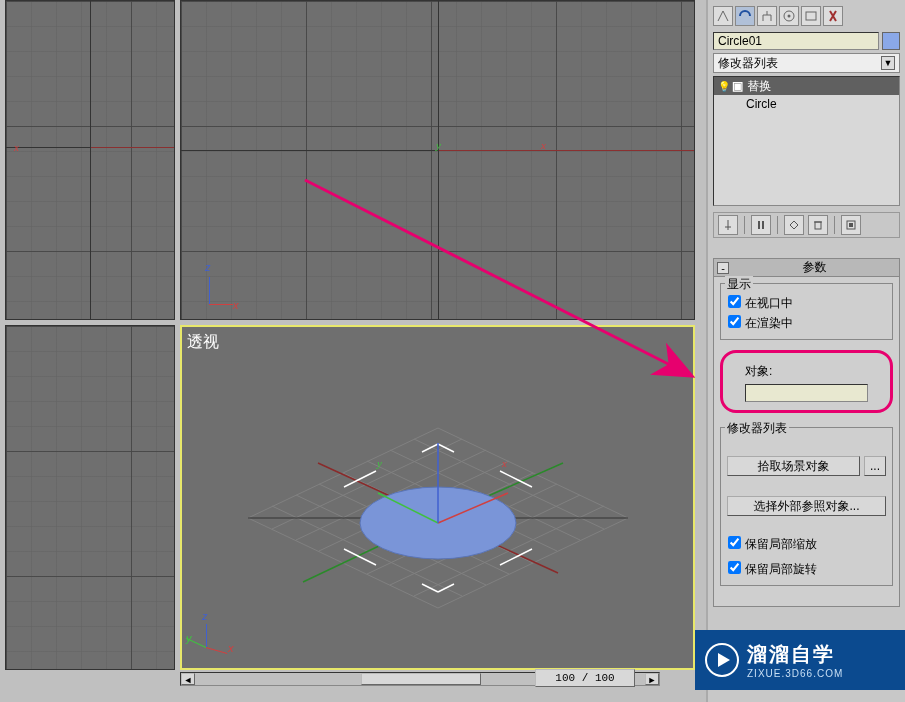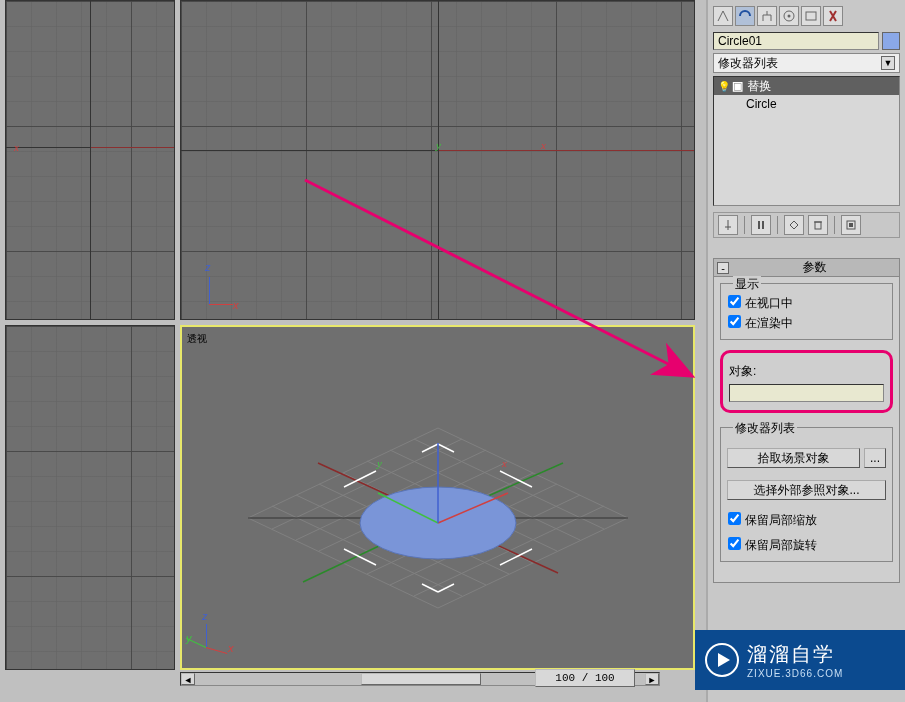--- a/index.html
+++ b/index.html
@@ -4,21 +4,21 @@
 <style>
 * { box-sizing: border-box; margin: 0; padding: 0; font-family: "SimSun", "Microsoft YaHei", sans-serif; }
 body { background: #c0c0c0; width: 905px; height: 702px; overflow: hidden; position: relative; font-size: 12px; }
 
 .main-area { position: absolute; left: 0; top: 0; width: 700px; height: 682px; }
 .viewport { position: absolute; background: #6f6f6f; border: 1px solid #333; overflow: hidden; }
 .vp-tl { left: 5px; top: 0; width: 170px; height: 320px; }
 .vp-tr { left: 180px; top: 0; width: 515px; height: 320px; }
 .vp-bl { left: 5px; top: 325px; width: 170px; height: 345px; }
 .vp-br { left: 180px; top: 325px; width: 515px; height: 345px; border: 2px solid #e8e86a; }
-.viewport-label { position: absolute; left: 5px; top: 5px; color: #000000; font-size: 10px; }
+.viewport-label { position: absolute; left: 5px; top: 5px; color: #ffffff; font-size: 16px; }
 .grid-lines { position:absolute; inset:0;
   background-image:
    repeating-linear-gradient(to right, rgba(100,100,100,.6) 0 1px, transparent 1px 25px),
    repeating-linear-gradient(to bottom, rgba(100,100,100,.6) 0 1px, transparent 1px 25px);
 }
 .grid-major { position:absolute; inset:0;
   background-image:
    repeating-linear-gradient(to right, rgba(70,70,70,.9) 0 1px, transparent 1px 125px),
    repeating-linear-gradient(to bottom, rgba(70,70,70,.9) 0 1px, transparent 1px 125px);
 }
@@ -53,46 +53,46 @@
 .mod-toolbar .sep { width:1px; height:18px; background:#888; margin:0 2px; }
 .tb-btn { width:20px; height:20px; border:1px solid #888; background:#ddd; display:inline-flex; align-items:center; justify-content:center; font-size:11px; }
 .tb-btn svg { display:block; }
 
 .rollout { margin-top:20px; border:1px solid #888; background:#cfcfcf; }
 .rollout-header { height:18px; background:#b8b8b8; border-bottom:1px solid #888; display:flex; align-items:center; padding:0 3px; font-size:12px; }
 .rollout-header .minus { width:12px; height:12px; border:1px solid #666; background:#ddd; text-align:center; line-height:10px; margin-right:4px; font-size:11px; }
 .rollout-header .title { flex:1; text-align:center; font-size:12px; }
 .rollout-body { padding:6px 6px 10px; }
 .group { border:1px solid #888; padding:8px 6px 4px; margin-bottom:10px; position:relative; }
-.group-title { position:absolute; top:-8px; left:12px; background:#cfcfcf; padding:0 2px; font-size:12px; }
+.group-title { position:absolute; top:-8px; left:4px; background:#cfcfcf; padding:0 2px; font-size:12px; }
 .chk { display:flex; align-items:flex-start; margin:3px 1px; font-size:12px; }
 .chk input { margin-right:4px; width:13px; height:13px; }
 
-.obj-group { border:3px solid #e7006e; border-radius:10px; padding:10px 6px 8px; margin-bottom:14px; position:relative; }
+.obj-group { border:3px solid #e7006e; border-radius:16px; padding:10px 22px 8px; margin-bottom:14px; position:relative; }
 .obj-label { font-size:12px; }
 .obj-input { width:100%; height:18px; background:#e8e8d0; border:1px inset #888; margin-top:4px; }
 
-.btn-row { display:flex; gap:4px; margin:12px 0; }
+.btn-row { display:flex; gap:4px; margin:20px 0; }
 .wide-btn { flex:1; height:20px; background:#d8d8d8; border:1px outset #aaa; font-size:12px; display:flex; align-items:center; justify-content:center; padding:0 4px; }
 .small-btn { width:22px; height:20px; background:#d8d8d8; border:1px outset #aaa; font-size:12px; display:flex; align-items:center; justify-content:center; }
 .time-slider { height:18px; background:#b0b0b0; border:1px inset #888; position:relative; }
 .time-thumb { position:absolute; left:540px; top:-1px; width:100px; height:18px; background:#d8d8d8; border:1px outset #bbb; text-align:center; font-size:11px; line-height:16px;font-family:Liberation Mono, monospace; }
 .scroll-h { position:absolute; left:180px; top:672px; width:480px; height:14px; background:#c0c0c0; border:1px inset #888; }
 .scroll-h .thumb { position:absolute; left:180px; width:120px; top:0; bottom:0; background:#d8d8d8; border:1px outset #bbb; }
 .scroll-h .arr { position:absolute; top:0; bottom:0; width:14px; background:#d8d8d8; border:1px outset #bbb; font-size:9px; text-align:center; line-height:12px; }
 .scroll-h .arr.l { left:0; } .scroll-h .arr.r { right:0; }
 
 
 .arrow-annot { position:absolute; left:300px; top:175px; width:400px; height:220px; pointer-events:none; z-index:50; }
 
 
 .watermark { position:absolute; right:0; bottom:12px; width:210px; height:60px; background:#0b4a8f; color:#fff; display:flex; align-items:center; padding:6px 10px; z-index:60; }
 .watermark .play { width:34px; height:34px; border:2px solid #fff; border-radius:50%; display:flex; align-items:center; justify-content:center; margin-right:8px; }
 .watermark .play::after { content:""; border-left:12px solid #fff; border-top:7px solid transparent; border-bottom:7px solid transparent; margin-left:3px; }
-.watermark .txt1 { font-size:20px; font-weight:400; letter-spacing:2px; }
+.watermark .txt1 { font-size:20px; font-weight:700; letter-spacing:2px; }
 .watermark .txt2 { font-size:10px; letter-spacing:1px; color:#c8dff5; }
 
 .axis-label { position:absolute; font-size:11px; font-style:italic; font-family:Georgia,serif; }
 </style>
 </head>
 <body>
 
 <div class="main-area">
 
   <div class="viewport vp-tl">

